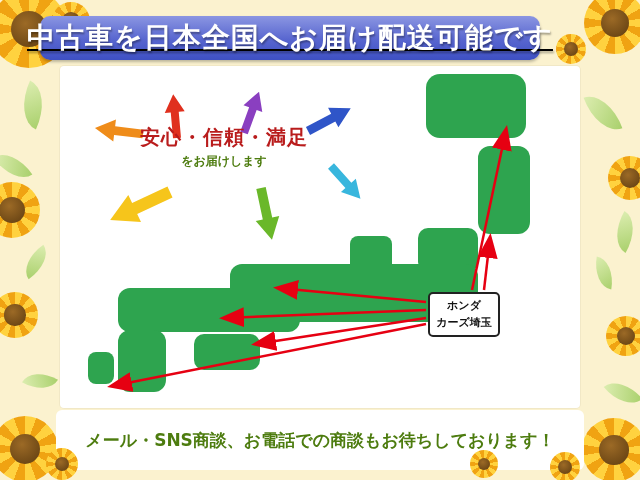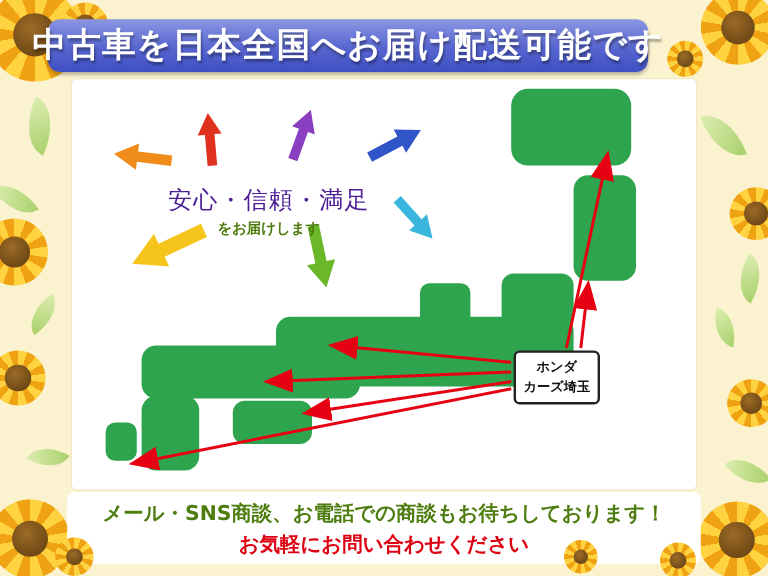--- a/index.html
+++ b/index.html
@@ -14,31 +14,31 @@
         background:#f6b321;
         background:repeating-conic-gradient(#ffd23f 0deg 20deg,#f0a312 20deg 40deg);}
   .sunflower::after{content:"";position:absolute;inset:27%;border-radius:50%;
         background:radial-gradient(circle at 40% 35%,#9c6a26,#5e3c10);}
   .topz{z-index:4;}
 
   
   .banner{position:absolute;left:40px;top:16px;width:500px;height:44px;z-index:3;
         border-radius:10px;display:flex;align-items:center;justify-content:center;
         background:linear-gradient(180deg,#8b96e2 0%,#5765cf 55%,#3e50c3 100%);
-        box-shadow:0 2px 3px rgba(0,0,0,.25);}
+        box-shadow:0 2px 3px rgba(0,0,0,.25);text-decoration:underline;}
   .banner span{color:#ffffff;font-size:28px;font-weight:bold;letter-spacing:1px;
         text-shadow:1px 2px 2px rgba(0,0,0,.35);white-space:nowrap;}
 
   
   .panel{position:absolute;left:60px;top:66px;width:520px;height:342px;z-index:3;
         background:#ffffff;border-radius:4px;box-shadow:0 0 0 1px rgba(0,0,0,.04);}
   .region{position:absolute;background:#2ea44f;z-index:1;}
 
   .promo{position:absolute;left:56px;top:58px;width:216px;text-align:center;z-index:2;}
-  .promo .headline{color:#4c1d95;font-size:20px;font-weight:normal;letter-spacing:1px;white-space:nowrap;margin-top:29px;}
+  .promo .headline{color:#b91c1c;font-size:20px;font-weight:bold;letter-spacing:1px;white-space:nowrap;}
   .promo .subline{color:#4d7c0f;font-size:12px;font-weight:bold;margin-top:2px;}
 
   .deco-arrows{position:absolute;left:0;top:0;z-index:1;pointer-events:none;}
   .red-arrows{position:absolute;left:0;top:0;z-index:4;pointer-events:none;}
 
   .label-box{position:absolute;left:368px;top:226px;width:72px;z-index:5;
         background:#ffffff;border:2px solid #222222;border-radius:5px;
         text-align:center;font-size:11px;font-weight:bold;line-height:1.5;
         padding:4px 2px;color:#111111;box-sizing:border-box;}
 
@@ -135,14 +135,13 @@
   </svg>
 
   <div class="label-box">
     <div>ホンダ</div>
     <div>カーズ埼玉</div>
   </div>
 </div>
 
 <div class="footer">
   <div class="l1">メール・SNS商談、お電話での商談もお待ちしております！</div>
-  <div class="l2">お気軽にお問い合わせください</div>
 </div>
 
 </body></html>

